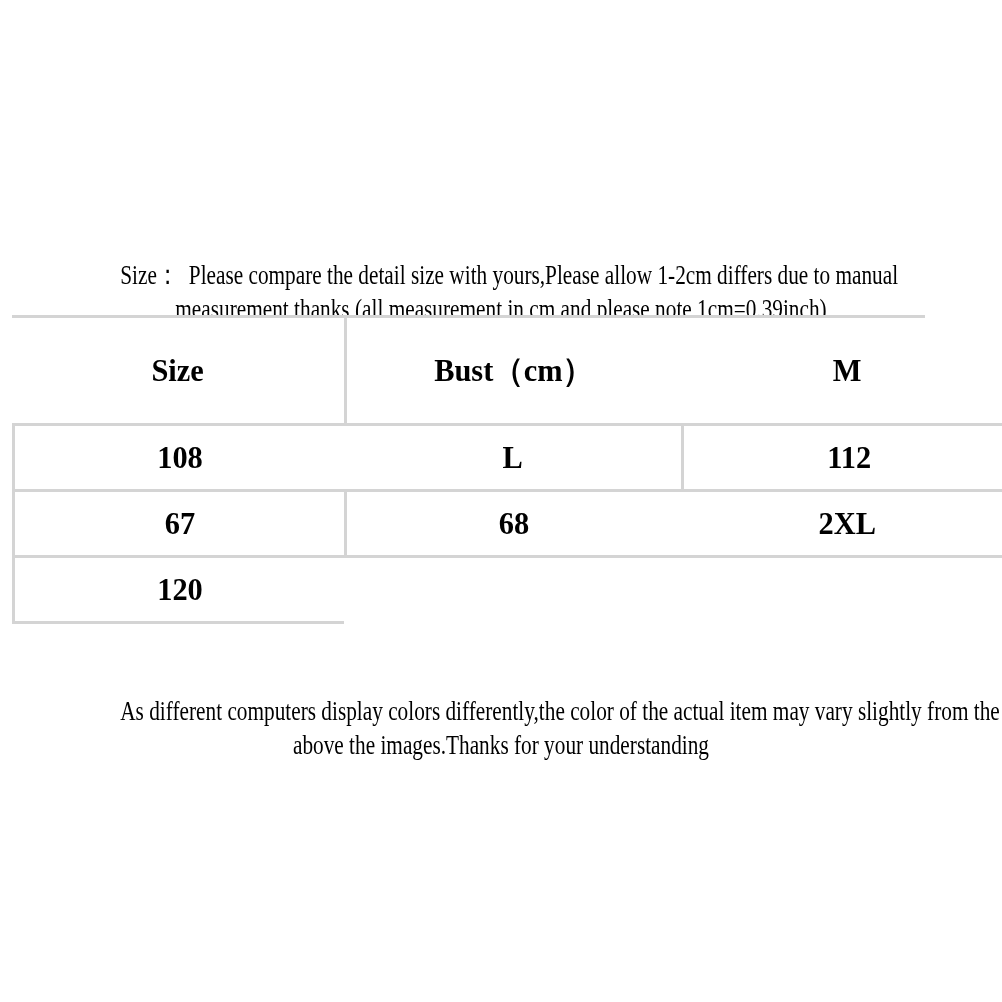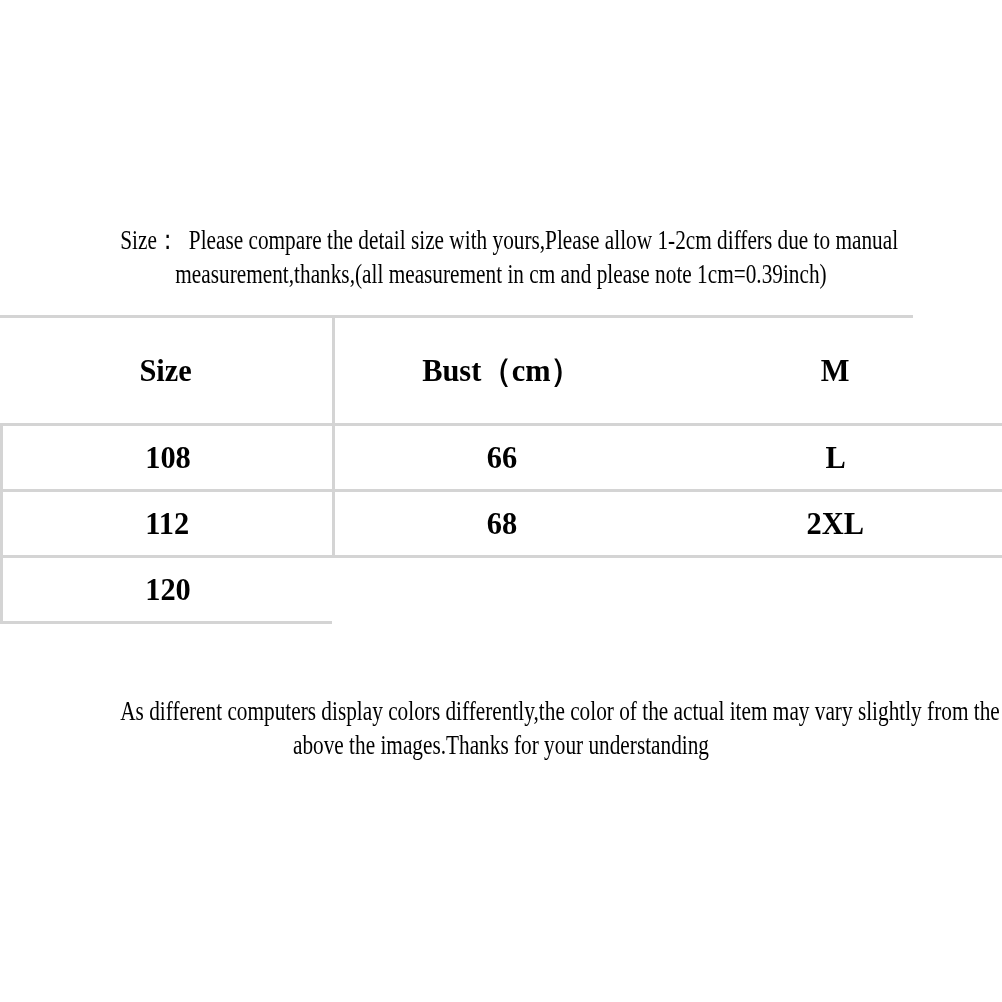--- a/index.html
+++ b/index.html
@@ -24,28 +24,28 @@
     text-align: center;
     font-size: 28px;
     line-height: 34px;
     font-weight: normal;
   }
   .note .line {
     transform: scaleX(0.76);
     transform-origin: 50% 50%;
     white-space: nowrap;
   }
-  .note-intro { top: 223px; }
+  .note-intro { top: 258px; }
   .note-footer { top: 694px; }
 
   
   .size-table {
     position: absolute;
     top: 315px;
-    left: 0;
+    left: 12px;
     width: 913px;
     display: grid;
     grid-template-columns: 332px 337px 333px;
     grid-template-rows: 108px 66px 66px 66px 66px;
     border-top: 3px solid #d4d4d4;
   }
   .cell {
     box-sizing: border-box;
     display: flex;
     align-items: center;
@@ -82,29 +82,29 @@
     <div class="cell vline">
       <span class="cell-text">Bust（cm）</span>
     </div>
 
     <div class="cell">
       <span class="cell-text">M</span>
     </div>
     <div class="cell vline">
       <span class="cell-text">108</span>
     </div>
-    <div class="cell vline">
-      <span class="cell-text">66</span>
-    </div>
 
     <div class="cell">
       <span class="cell-text">L</span>
     </div>
     <div class="cell vline">
       <span class="cell-text">112</span>
+    </div>
+    <div class="cell vline">
+      <span class="cell-text">67</span>
     </div>
 
     <div class="cell vline">
       <span class="cell-text">68</span>
     </div>
 
     <div class="cell">
       <span class="cell-text">2XL</span>
     </div>
     <div class="cell vline">

